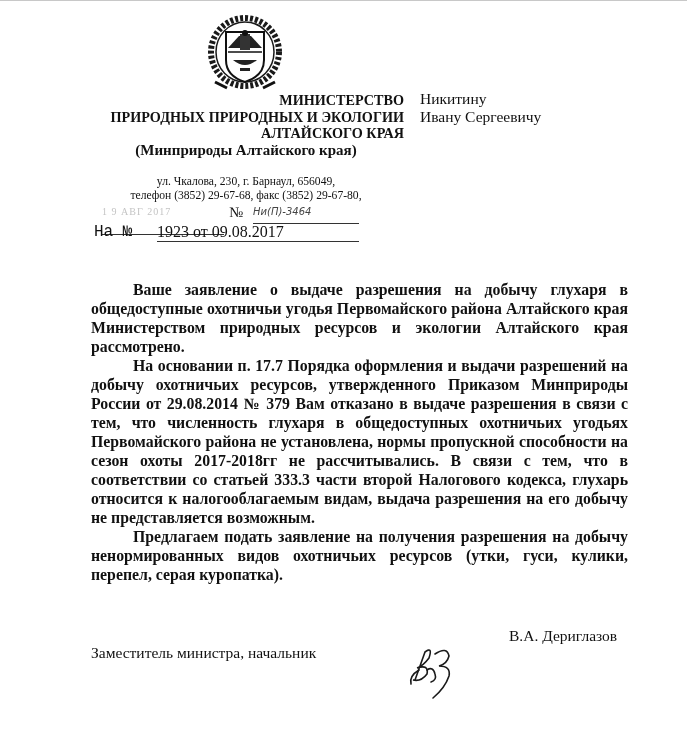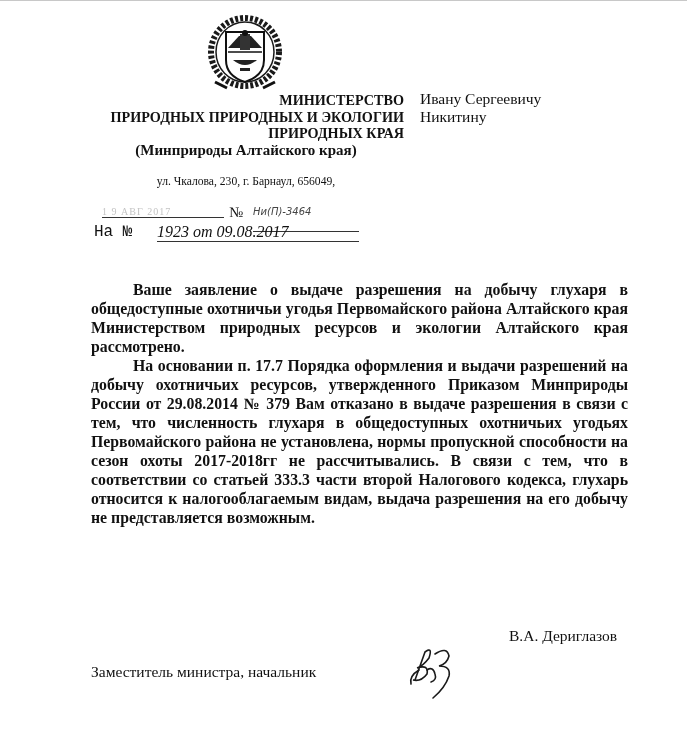--- a/index.html
+++ b/index.html
@@ -10,28 +10,28 @@
   .top-rule { position: absolute; left: 0; top: 0; width: 687px; height: 1px; background: #c8c8c8; }
   .emblem { position: absolute; left: 193px; top: 12px; width: 104px; height: 80px; }
   .header { position: absolute; left: 88px; top: 92px; width: 316px; text-align: center; }
   .header .org { font-weight: bold; font-size: 14.2px; line-height: 16.5px; text-align: right; }
   .header .short { font-weight: bold; font-size: 15px; line-height: 17px; }
   .header .addr { font-size: 11.6px; line-height: 14.5px; margin-top: 16px; }
   .recipient { position: absolute; left: 420px; top: 90px; font-size: 15.5px; line-height: 17.5px; }
   .reg-row { position: absolute; left: 94px; font-size: 15.5px; white-space: nowrap; }
   .reg1 { top: 204px; height: 18px; }
   .reg2 { top: 223px; height: 20px; }
-  .reg-date { position: absolute; left: 8px; top: 2px; width: 122px; font-size: 10px; color: #c4c4c4; letter-spacing: 1px; border-bottom: 1px solid #333; padding-bottom: 0; }
+  .reg-date { position: absolute; left: 8px; top: 2px; width: 122px; font-size: 10px; color: #c4c4c4; letter-spacing: 1px; border-bottom: 1px solid #333; padding-bottom: 17px; }
   .reg-no-label { position: absolute; left: 135px; top: 0px; font-size: 14.5px; }
-  .reg-no-value { position: absolute; left: 159px; top: 2px; width: 106px; font-family: "DejaVu Sans", sans-serif; font-style: italic; font-size: 10px; color: #444; border-bottom: 1px solid #333; padding-bottom: 14px; }
+  .reg-no-value { position: absolute; left: 159px; top: 2px; width: 106px; font-family: "DejaVu Sans", sans-serif; font-style: italic; font-size: 10px; color: #444; border-bottom: 1px solid #333; padding-bottom: 6px; }
   .reg2-label { position: absolute; left: 0px; top: 0px; font-size: 16px; font-family: Liberation Mono, monospace; }
-  .reg2-value { position: absolute; left: 63px; top: 0px; width: 202px; font-size: 16px; border-bottom: 1px solid #333; padding-left: 0px; font-style: italic; }
+  .reg2-value { position: absolute; left: 63px; top: 0px; width: 202px; font-size: 16px; border-bottom: 1px solid #333; padding-left: 0px; }
   .body-text { position: absolute; left: 91px; top: 280px; width: 537px; font-size: 15.8px; line-height: 19px; font-weight: bold; }
   .body-text p { margin: 0; text-align: justify; text-indent: 42px; }
-  .sign-title { position: absolute; left: 91px; top: 662px; font-size: 15.5px; line-height: 19.5px; }
+  .sign-title { position: absolute; left: 91px; top: 643px; font-size: 15.5px; line-height: 19.5px; }
   .signature { position: absolute; left: 405px; top: 640px; width: 60px; height: 64px; }
   .signer { position: absolute; left: 509px; top: 627px; font-size: 15.5px; }
 </style>
 </head>
 <body>
 
 <div class="top-rule"></div>
 
 <svg class="emblem" viewBox="0 0 104 80">
   <g fill="none" stroke="#1a1a1a">
@@ -44,46 +44,48 @@
   <circle cx="52" cy="21" r="3" fill="#111"></circle>
   <line x1="35" y1="40" x2="69" y2="40" stroke="#111" stroke-width="1.5"></line>
   <path d="M40 48 Q52 58 64 48 Z" fill="#222"></path>
   <rect x="47" y="56" width="10" height="3" fill="#222"></rect>
   <path d="M22 70 L34 76 M82 70 L70 76" stroke="#111" stroke-width="3"></path>
 </svg>
 
 <div class="header">
   <div class="org">МИНИСТЕРСТВО</div>
   <div class="org">ПРИРОДНЫХ ПРИРОДНЫХ И ЭКОЛОГИИ</div>
-  <div class="org">ПРИРОДНЫХ КРАЯ</div>
+  <div class="org">АЛТАЙСКОГО КРАЯ</div>
   <div class="short">(Минприроды Алтайского края)</div>
   <div class="addr">
     <div>ул. Чкалова, 230, г. Барнаул, 656049,</div>
+    <div>телефон (3852) 29-67-68, факс (3852) 29-67-80,</div>
   </div>
 </div>
 
 <div class="recipient">
+  <div>Никитину</div>
   <div>Ивану Сергеевичу</div>
-  <div>Никитину</div>
 </div>
 
 <div class="reg-row reg1">
   <span class="reg-date">1 9 АВГ 2017</span>
   <span class="reg-no-label">№</span>
   <span class="reg-no-value">Ни(П)-3464</span>
 </div>
 
 <div class="reg-row reg2">
   <span class="reg2-label">На №</span>
   <span class="reg2-value">1923 от 09.08.2017</span>
 </div>
 
 <div class="body-text">
   <p>Ваше заявление о выдаче разрешения на добычу глухаря в общедоступные охотничьи угодья  Первомайского района Алтайского края Министерством природных ресурсов и экологии  Алтайского края рассмотрено.</p>
   <p>На основании п. 17.7 Порядка оформления и выдачи разрешений на добычу охотничьих ресурсов, утвержденного Приказом Минприроды России от 29.08.2014 № 379 Вам отказано в выдаче разрешения в связи с тем, что численность глухаря  в общедоступных охотничьих угодьях Первомайского района не установлена, нормы пропускной способности на сезон охоты 2017-2018гг не рассчитывались. В связи с тем, что в соответствии со статьей 333.3 части второй Налогового кодекса, глухарь относится к налогооблагаемым видам, выдача разрешения на его добычу не представляется возможным.</p>
+  <p>Предлагаем подать заявление на получения разрешения на добычу ненормированных видов охотничьих ресурсов (утки, гуси, кулики, перепел, серая куропатка).</p>
 </div>
 
 <div class="sign-title">
   <div>Заместитель министра, начальник</div>
 </div>
 
 <svg class="signature" viewBox="0 0 60 64">
   <g fill="none" stroke="#1a1a1a" stroke-width="1.6" stroke-linecap="round">
     <path d="M10 40 L20 12 Q28 6 24 18 Q18 26 12 28 Q24 24 22 34 Q16 42 8 40 Z"></path>
     <path d="M22 30 Q28 26 30 34 Q32 40 26 42"></path>

